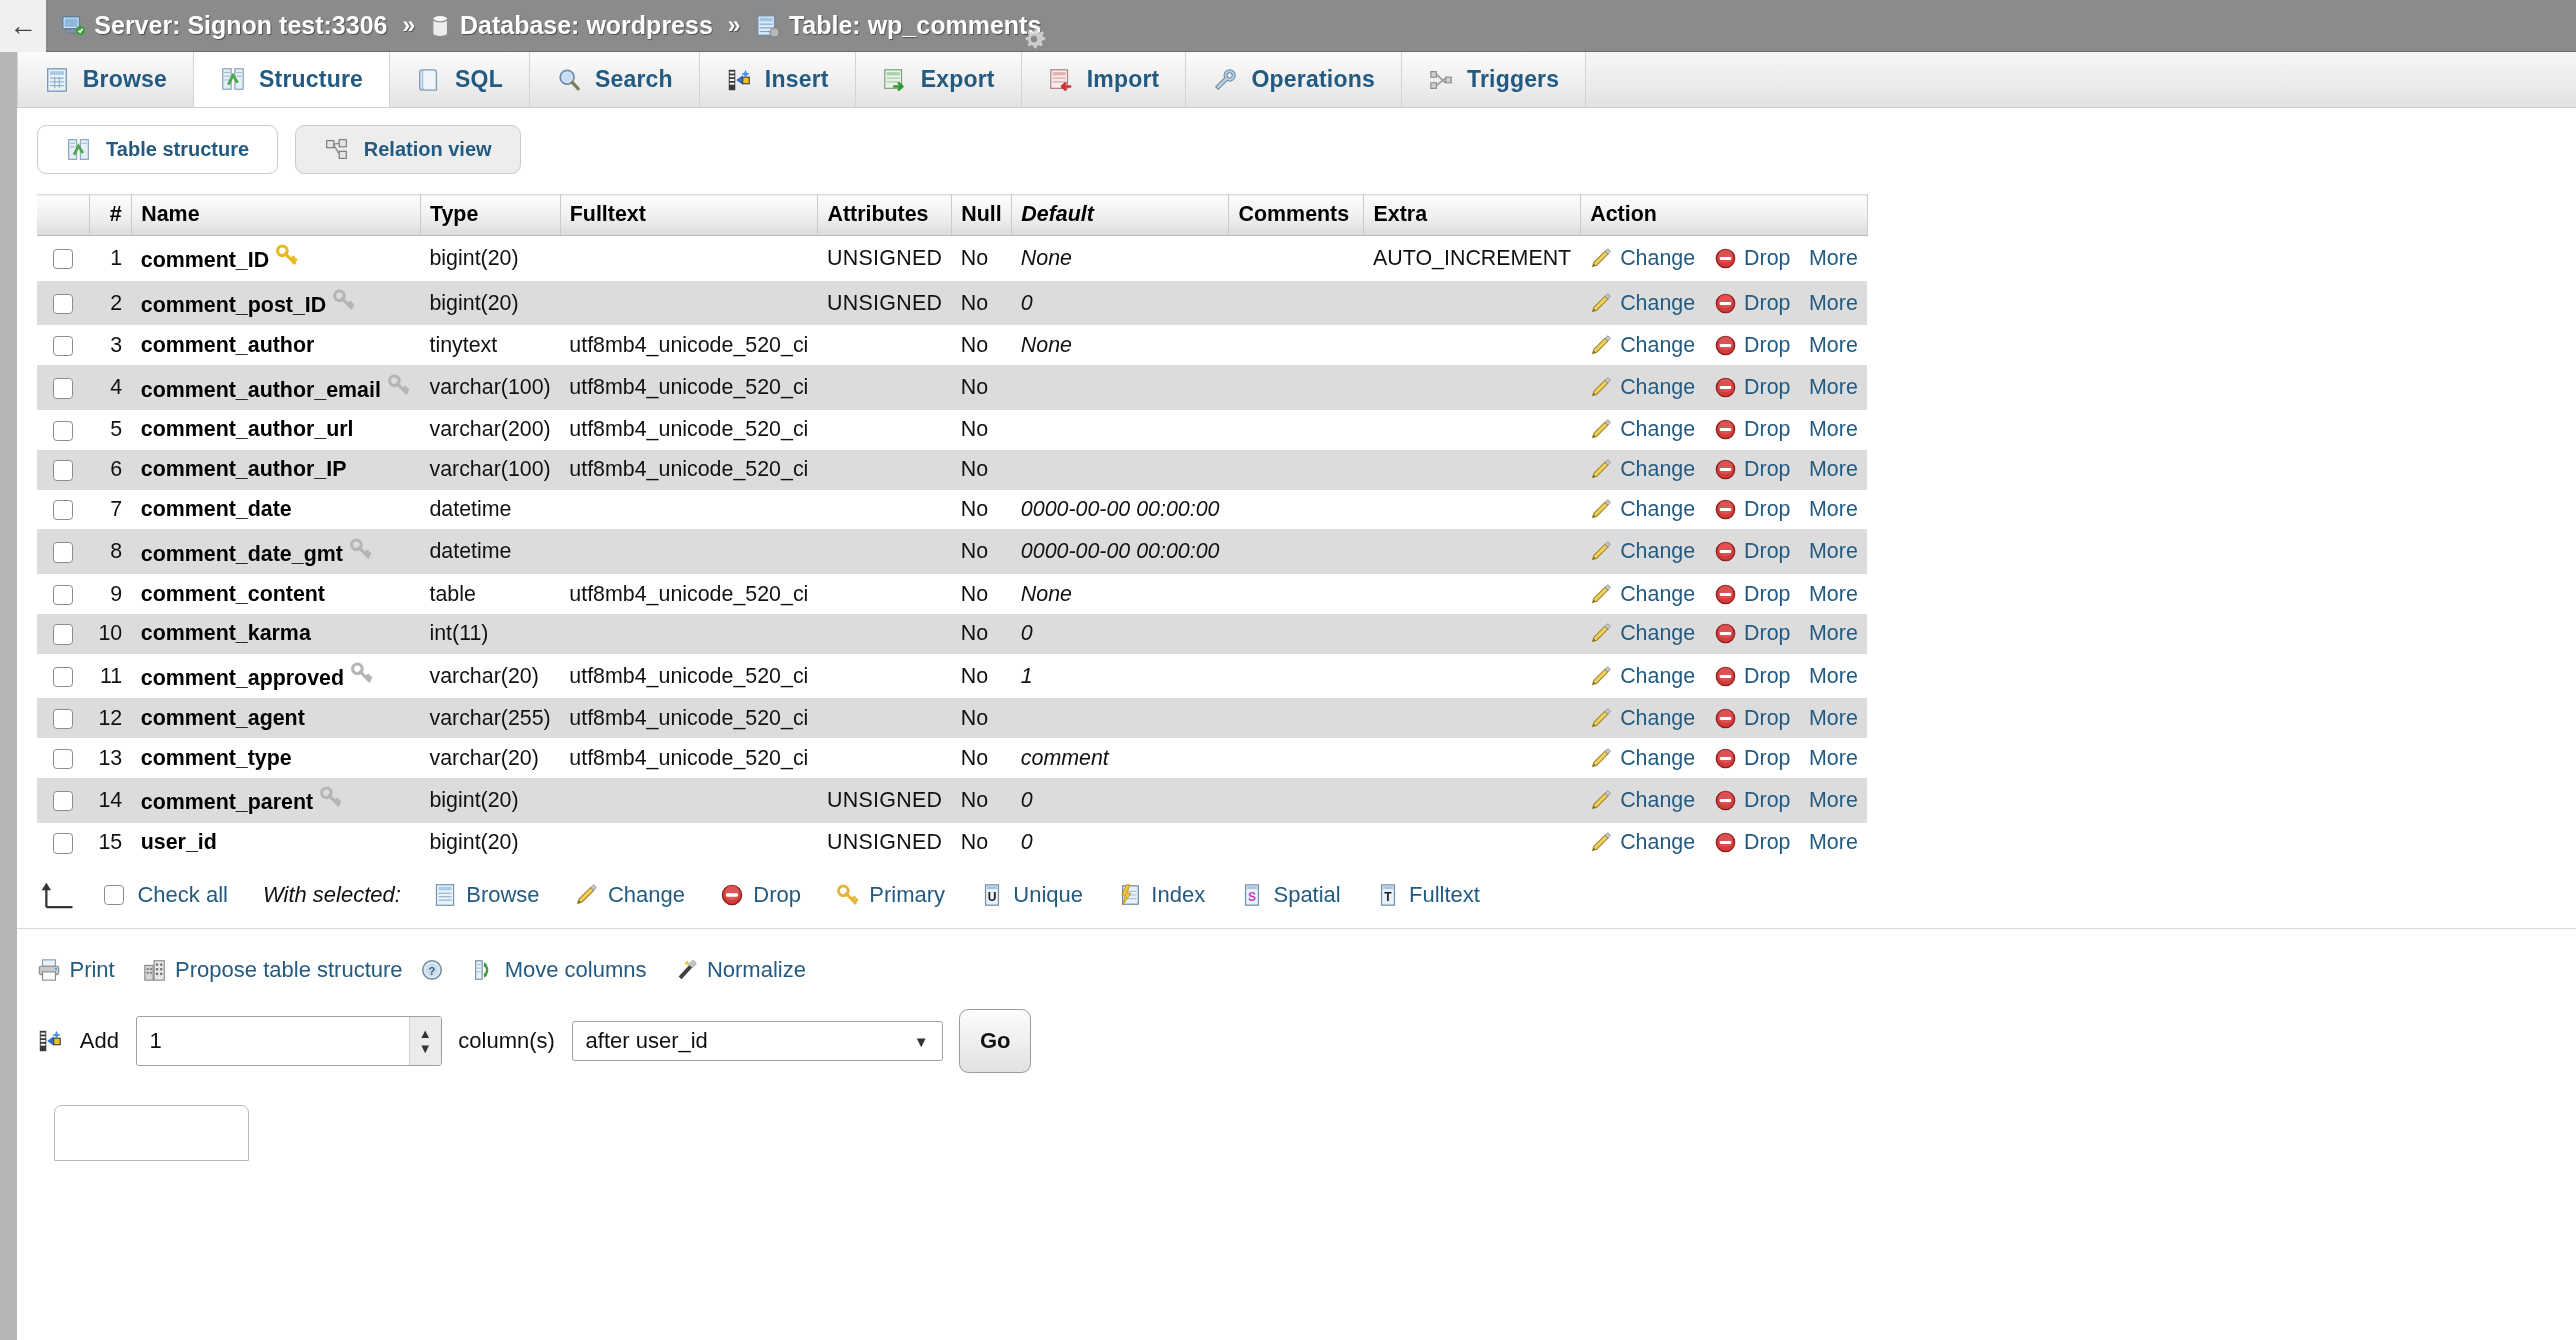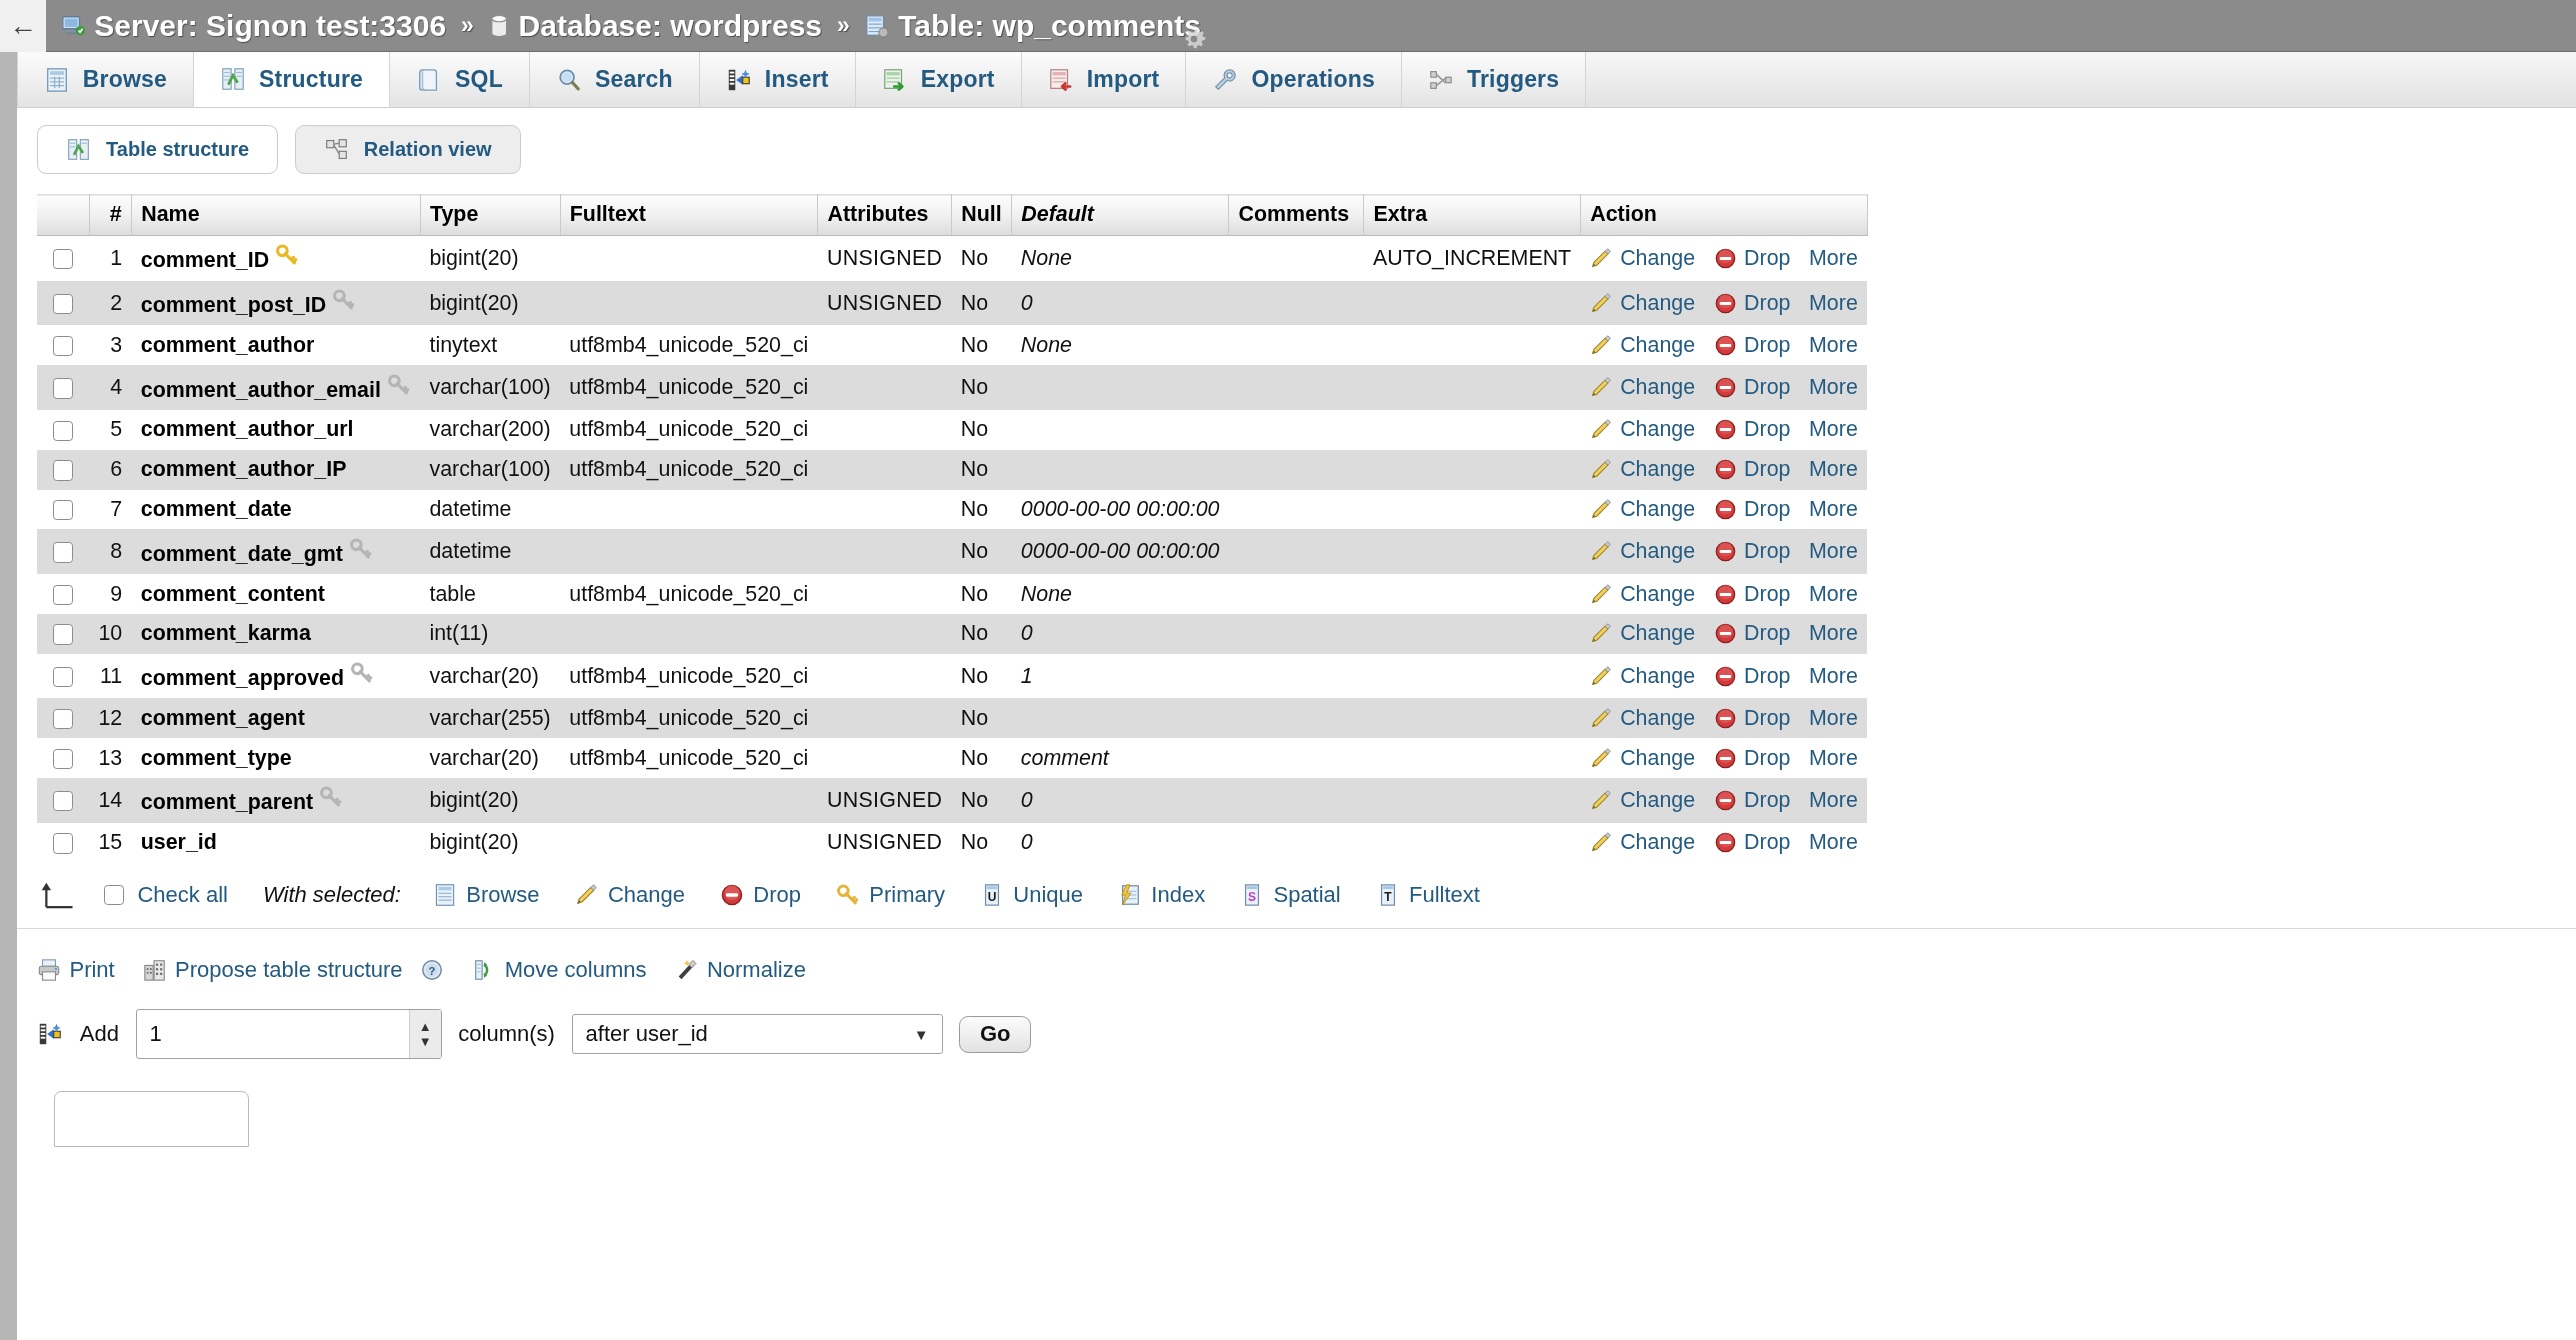--- a/index.html
+++ b/index.html
@@ -32,21 +32,21 @@
     width: 46px; height: 52px;
     background: #f0f0f0;
     display: flex; align-items: center; justify-content: center;
     font-size: 28px; color: #444;
     margin-left: -16.7px;
     flex: 0 0 auto;
   }
   .crumbs { display: flex; align-items: center; gap: 0; padding-left: 15px; }
   .crumb { display: flex; align-items: center; gap: 9.3px; }
   .crumb-text {
-    font-size: 30px; color: #ffffff; font-weight: 700;
+    font-size: 25px; color: #ffffff; font-weight: 700;
     text-shadow: 0.9px 0.9px 0.9px rgba(0,0,0,.45);
     white-space: nowrap;
   }
   .crumb-sep {
     font-size: 23px; color: #fff; font-weight: 700; margin: 0 15px;
     text-shadow: 0.9px 0.9px 0.9px rgba(0,0,0,.45);
   }
   .gear-top {
     position: absolute; right: 20.4px; top: 13px;
     width: 26px; height: 26px; opacity: .85;
@@ -200,21 +200,21 @@
   .sel-field {
     width: 371px; height: 40px;
     border: 0.9px solid #a0a0a0; border-radius: 2.8px;
     background: #fff;
     display: flex; align-items: center; justify-content: space-between;
     padding: 0 13px;
     font-size: 22px; color: #111;
   }
   .sel-caret { font-size: 15px; color: #333; }
   .go-btn {
-    min-width: 72px; height: 37px;
+    min-width: 72px; height: 64px;
     border: 0.9px solid #9a9a9a; border-radius: 9.3px;
     background: linear-gradient(to bottom,#fcfcfc,#e2e2e2);
     display: flex; align-items: center; justify-content: center;
     font-size: 22px; font-weight: 700; color: #111;
     padding: 0 16.7px; cursor: pointer;
   }
 
   .ghost-panel {
     margin: 32px 0 0 37px;
     width: 195px; height: 56px;

